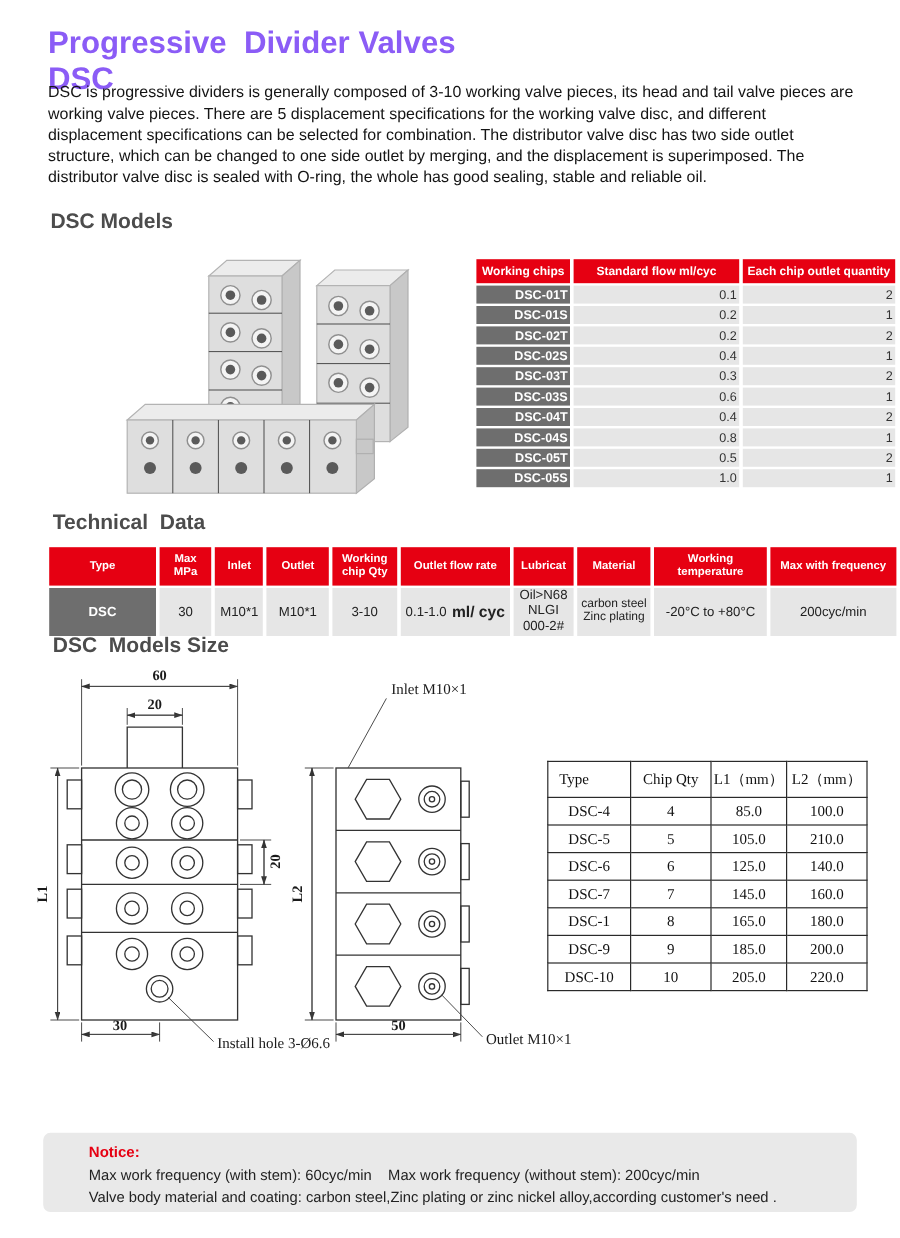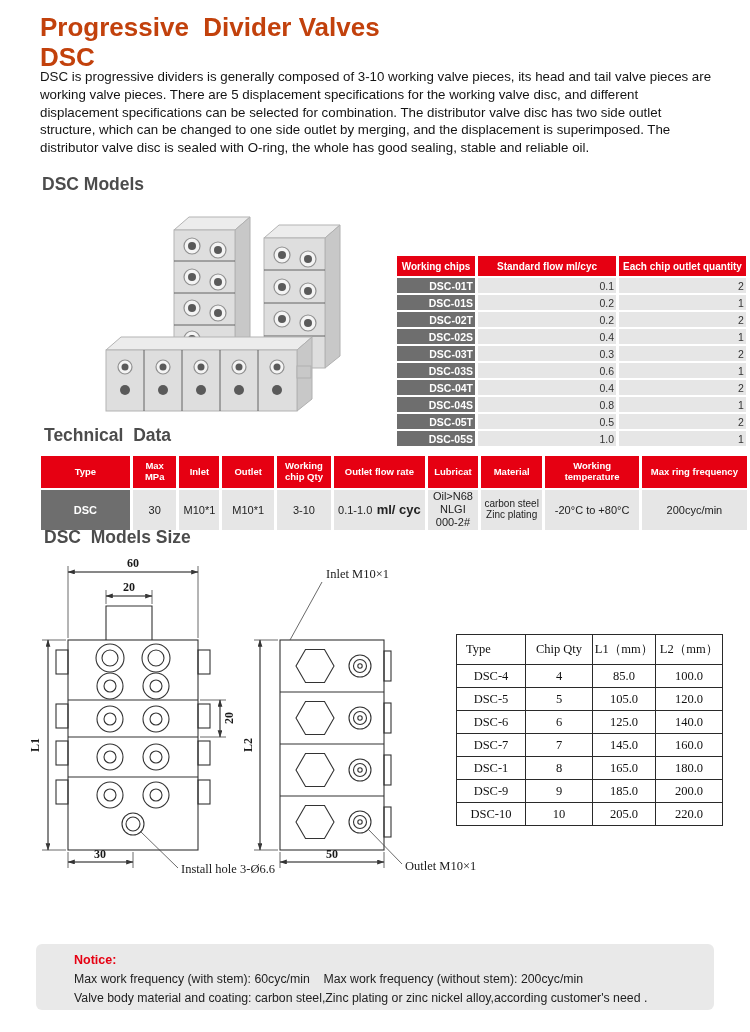--- a/index.html
+++ b/index.html
@@ -1,34 +1,34 @@
 <!DOCTYPE html>
 <html><head>
 <meta charset="utf-8">
 <style>
   html,body{margin:0;padding:0;background:#fff;}
   #page{position:relative;width:750px;height:1032px;background:#ffffff;overflow:hidden;
         font-family:"Liberation Sans",sans-serif;color:#151515;}
   .prewrap{white-space:pre-wrap;}
 
   
-  #title{position:absolute;left:40px;top:12px;font-size:26px;font-weight:bold;
-         color:#c2410c;line-height:30px;}
+  #title{position:absolute;left:40px;top:20px;font-size:26px;font-weight:bold;
+         color:#8b5cf6;line-height:30px;}
   #description{position:absolute;left:40px;top:68px;width:678px;font-size:13.3px;
          line-height:17.8px;color:#141414;}
 
   
   .section-heading{position:absolute;font-size:17.5px;font-weight:bold;color:#4c4c4c;}
   #models-heading{left:42px;top:174px;}
   #tech-heading{left:44px;top:425px;}
   #size-heading{left:44px;top:527px;}
 
   
   #models-table{position:absolute;left:394px;top:214px;border-collapse:separate;
-      border-spacing:3px 2px;margin-top:40px;}
+      border-spacing:3px 2px;}
   #models-table th{background:#e60012;color:#fff;font-size:10px;font-weight:bold;
       height:20px;padding:0 4px;white-space:nowrap;text-align:center;}
   #models-table td{height:15px;text-align:right;font-size:10.5px;background:#e6e6e6;color:#333;padding:0 2px;}
   #models-table td:first-child{background:#6e6e6e;color:#fff;font-weight:bold;width:74px;}
   #models-table td:nth-child(2){width:96px;padding-left:40px;}
   #models-table td:nth-child(3){width:110px;}
 
   
   #tech-table{position:absolute;left:38px;top:454px;border-collapse:separate;border-spacing:3px 2px;}
   #tech-table th{background:#e60012;color:#fff;font-size:9.5px;font-weight:bold;
@@ -229,21 +229,21 @@
         <tr id="tech-head">
           <th class="w-type">Type</th>
           <th class="w-mpa">Max MPa</th>
           <th class="w-inlet">Inlet</th>
           <th class="w-outlet">Outlet</th>
           <th class="w-chip">Working chip Qty</th>
           <th class="w-flow">Outlet  flow  rate</th>
           <th class="w-lub">Lubricat</th>
           <th class="w-mat">Material</th>
           <th class="w-temp">Working temperature</th>
-          <th class="w-freq">Max ring frequency</th>
+          <th class="w-freq">Max with frequency</th>
         </tr>
       </thead>
     <tbody>
       <tr>
         <td class="c-type w-type">DSC</td>
         <td class="w-mpa">30</td>
         <td class="w-inlet">M10*1</td>
         <td class="w-outlet">M10*1</td>
         <td class="w-chip">3-10</td>
         <td class="w-flow">
@@ -403,21 +403,21 @@
         <tr>
           <td>DSC-4</td>
           <td>4</td>
           <td>85.0</td>
           <td>100.0</td>
         </tr>
         <tr>
           <td>DSC-5</td>
           <td>5</td>
           <td>105.0</td>
-          <td>120.0</td>
+          <td>210.0</td>
         </tr>
         <tr>
           <td>DSC-6</td>
           <td>6</td>
           <td>125.0</td>
           <td>140.0</td>
         </tr>
         <tr>
           <td>DSC-7</td>
           <td>7</td>

